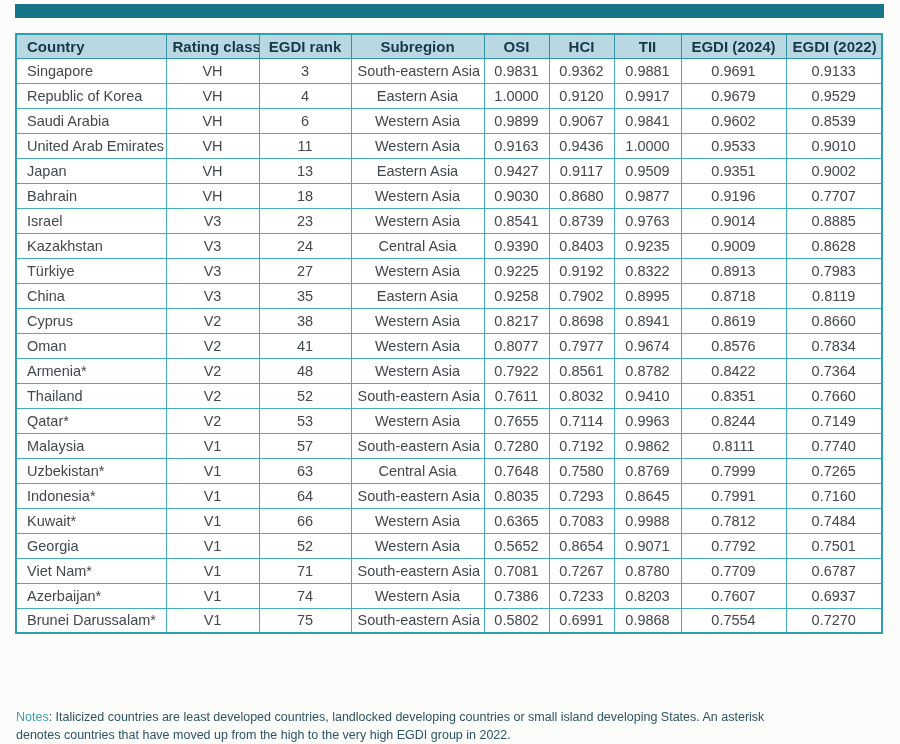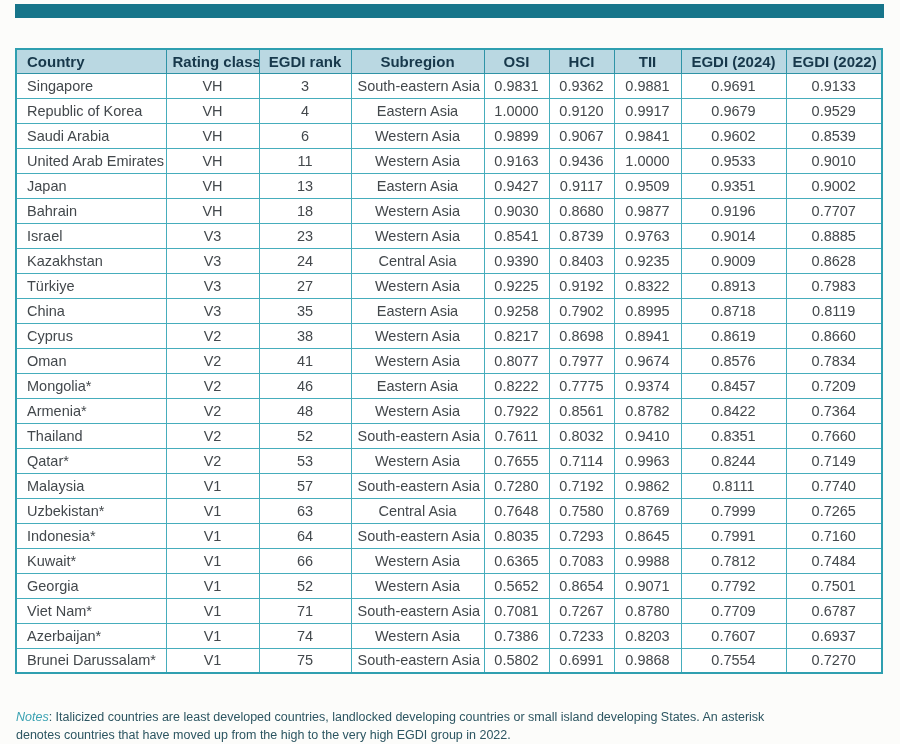--- a/index.html
+++ b/index.html
@@ -24,21 +24,20 @@
     background: #17758a;
   }
   table.egdi-table {
     position: absolute;
     left: 15px;
     top: 33px;
     width: 866px;
     border-collapse: collapse;
     border: 2px solid #2f9fb0;
     table-layout: fixed;
-    margin-top: 15px;
   }
   table.egdi-table th, table.egdi-table td {
     border: 1px solid #46adbc;
     font-size: 14.5px;
     text-align: center;
     padding: 2px 6px;
     height: 25px;
     overflow: hidden;
     white-space: nowrap;
   }
@@ -70,21 +69,20 @@
   .notes {
     position: absolute;
     left: 16px;
     top: 708px;
     width: 770px;
     font-size: 12.5px;
     line-height: 1.45;
     color: #2c5561;
   }
   .notes .notes-label {
-    font-style: italic;
     color: #3aa2b2;
   }
 </style>
 </head>
 <body>
 
 <div class="page">
 
   <div class="accent-bar"></div>
 
@@ -240,31 +238,20 @@
           <td>V2</td>
           <td>41</td>
           <td>Western Asia</td>
           <td>0.8077</td>
           <td>0.7977</td>
           <td>0.9674</td>
           <td>0.8576</td>
           <td>0.7834</td>
         </tr>
         <tr>
-          <td class="align-left">Mongolia*</td>
-          <td>V2</td>
-          <td>46</td>
-          <td>Eastern Asia</td>
-          <td>0.8222</td>
-          <td>0.7775</td>
-          <td>0.9374</td>
-          <td>0.8457</td>
-          <td>0.7209</td>
-        </tr>
-        <tr>
           <td class="align-left">Armenia*</td>
           <td>V2</td>
           <td>48</td>
           <td>Western Asia</td>
           <td>0.7922</td>
           <td>0.8561</td>
           <td>0.8782</td>
           <td>0.8422</td>
           <td>0.7364</td>
         </tr>

